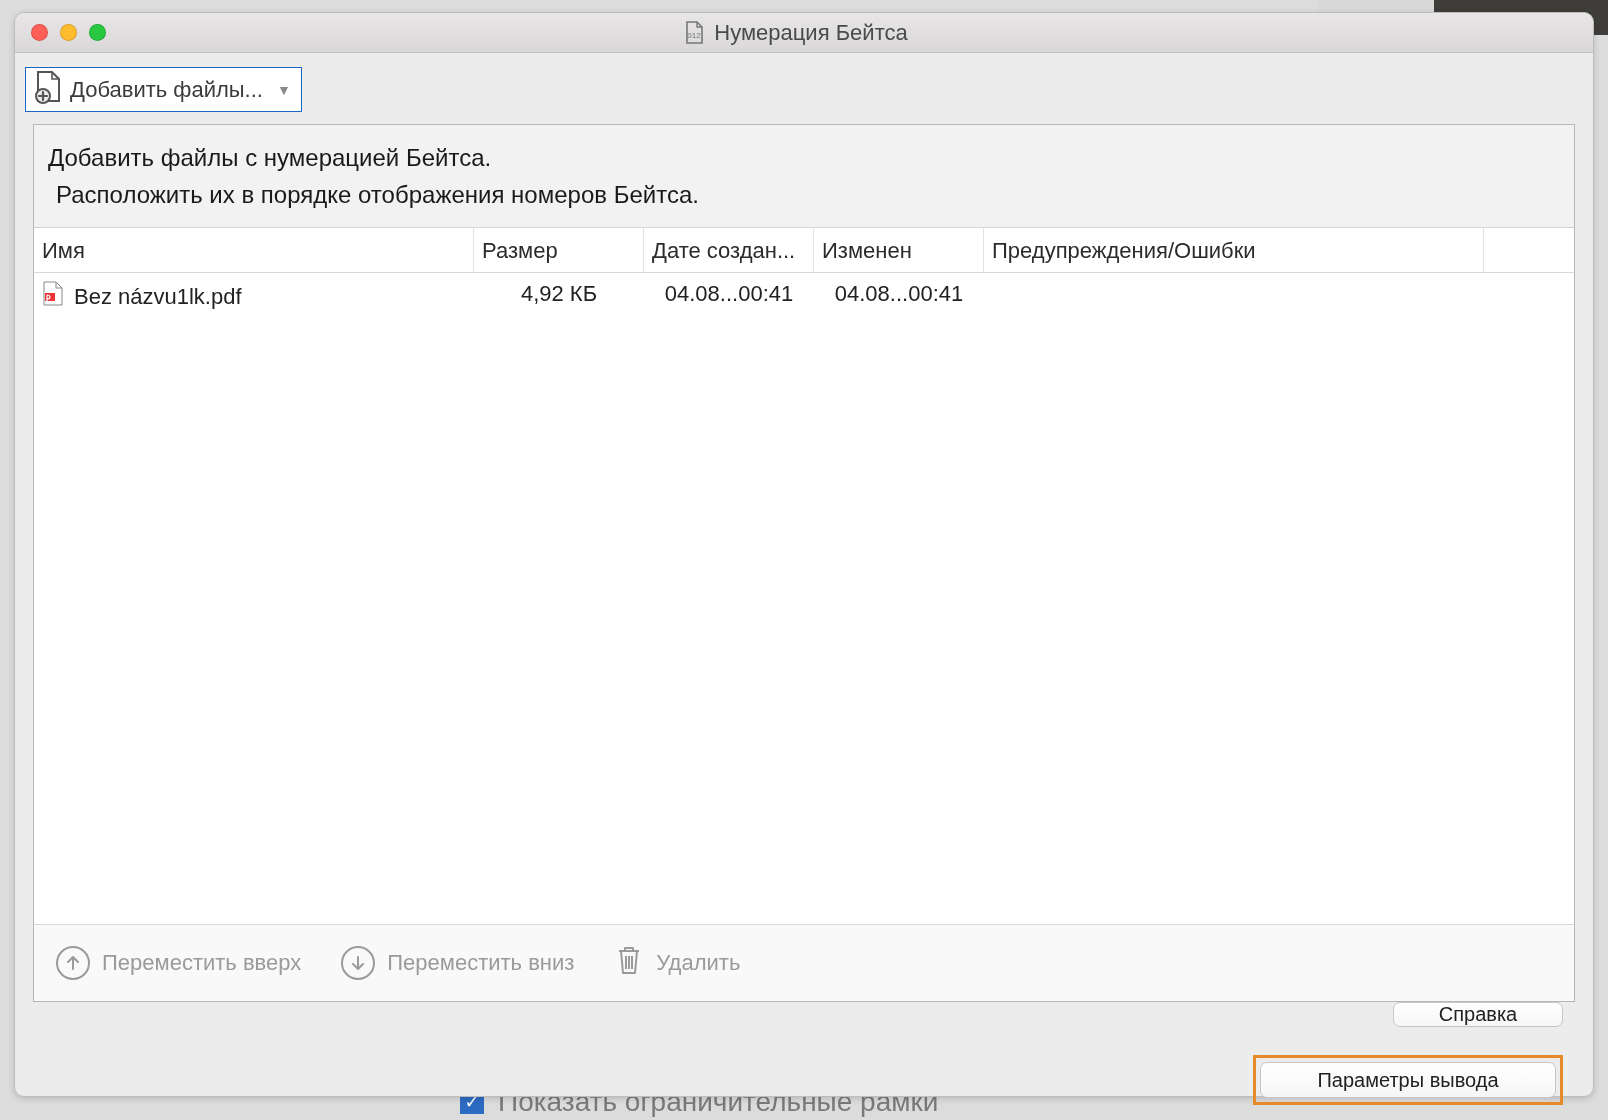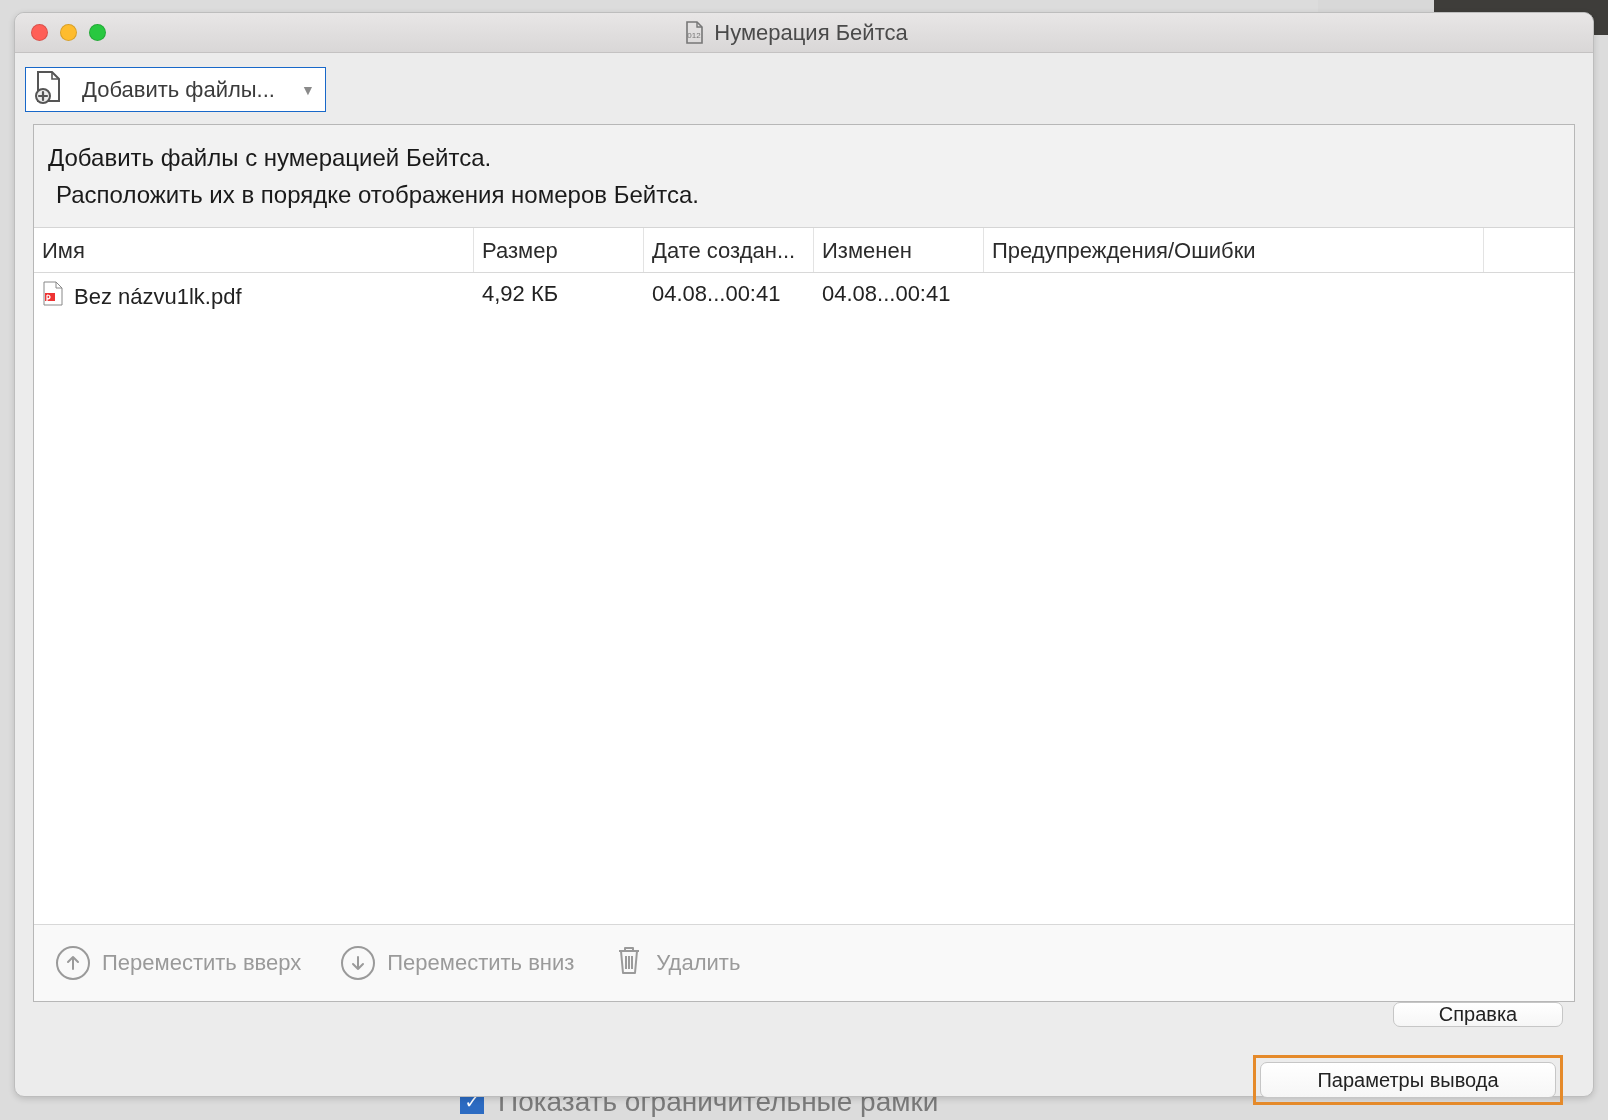--- a/index.html
+++ b/index.html
@@ -65,21 +65,21 @@
       display:flex; align-items:center; justify-content:center; gap:10px;
       pointer-events:none;
     }
     .title-icon svg { display:block; }
 
     
     .toolbar {
       padding: 14px 10px 12px 10px;
     }
     .add-files-btn {
-      display: inline-flex; align-items: center; gap: 20px;
+      display: inline-flex; align-items: center; gap: 8px;
       border: 1px solid #1868c9;
       background: #fff;
       height: 45px;
       padding: 0 10px 0 8px;
       font-size: 22px; color:#3b3b3b;
       cursor: pointer;
     }
     .add-files-btn .chev {
       color:#8a8a8a; font-size:14px; margin-left:6px;
     }
@@ -126,21 +126,21 @@
     .col-modified{ width: 170px; }
     .col-warn  { flex: 1; }
     .col-end   { width: 90px; border-right: none !important; }
 
     
     .tbl-body {
       flex: 1; overflow: auto;
       font-size: 22px; color:#222;
     }
     .tr { display:flex; }
-    .td { padding: 8px 8px; white-space: nowrap; overflow:hidden; text-overflow: ellipsis;}
+    .td { padding: 8px 8px; white-space: nowrap; overflow:hidden; text-overflow: ellipsis; text-align: center;}
     .td.col-name { display:flex; align-items:center; gap:10px; }
 
     
     .list-actions {
       border-top: 1px solid #d8d8d8;
       background: #f9f9f9;
       padding: 18px 22px;
       display: flex; gap: 40px;
       align-items: center;
     }

